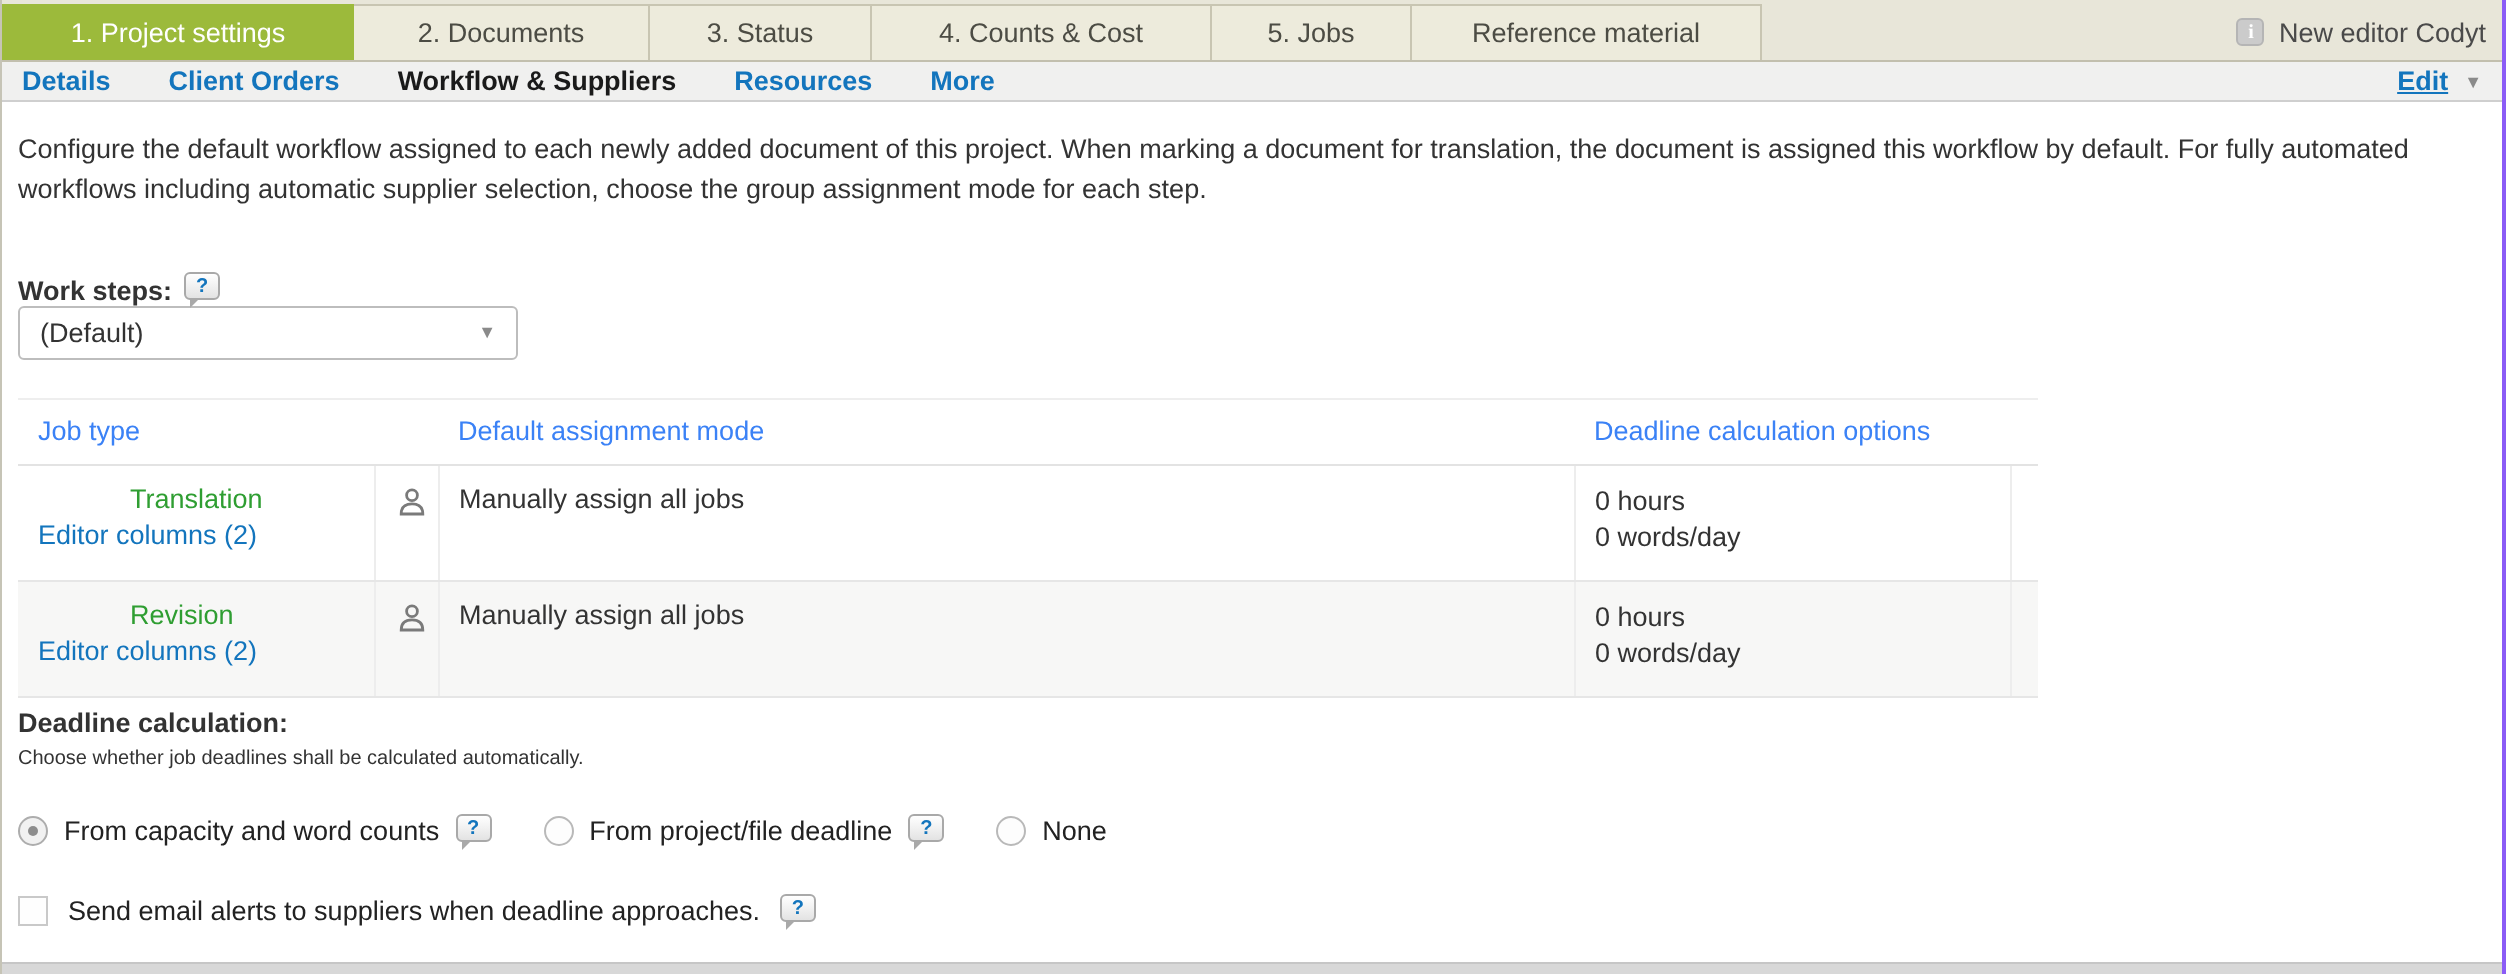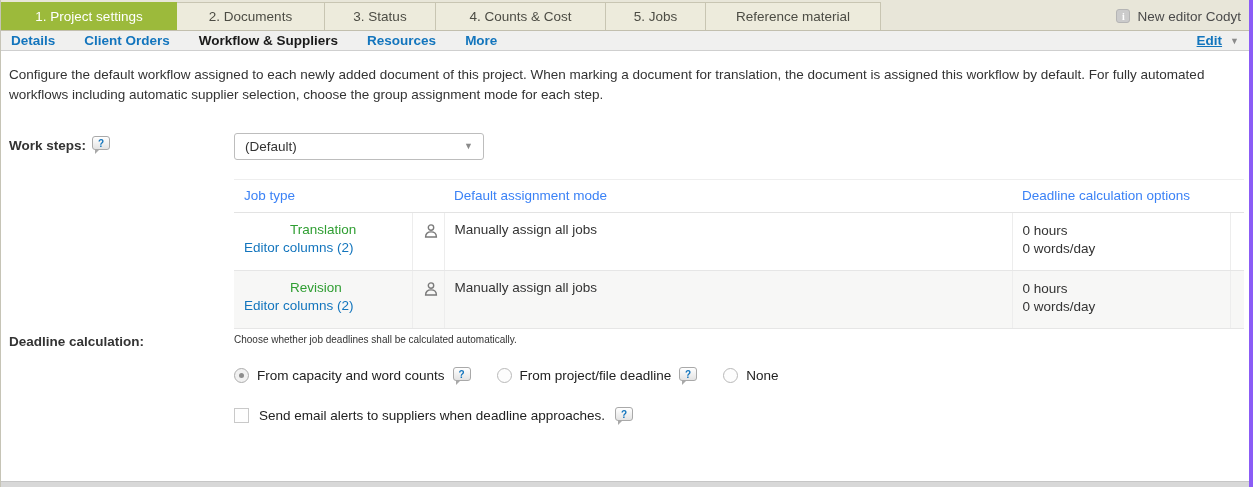--- a/index.html
+++ b/index.html
@@ -1,19 +1,19 @@
 <!DOCTYPE html>
 <html><head>
 <meta charset="utf-8">
 <style>
   * { margin:0; padding:0; box-sizing:border-box; }
   body { font-family:"Liberation Sans", sans-serif; background:#fff; }
   .page {
     width:1253px; height:487px; position:relative; background:#fff;
-    border-left:1px solid #c6c4b6; border-right:4px solid #8b5cf6;
+    border-left:1px solid #c6c4b6; border-right:2px solid #8b5cf6;
     overflow:hidden;
   }
   
   .tabbar {
     height:31px; background:#e8e6d9; display:flex; align-items:flex-end;
     border-bottom:1px solid #c2bfae; padding-top:3px;
   }
   .tab {
     height:28px; display:flex; align-items:center; justify-content:center;
     font-size:13.5px; color:#4c4c44; background:#edebdc;
@@ -42,21 +42,21 @@
     display:flex; align-items:center; padding:0 10px; gap:29px;
   }
   .subnav-item { font-size:13.5px; font-weight:bold; color:#1375bd; cursor:pointer; }
   .subnav-item.active { color:#1a1a1a; cursor:default; }
   .subnav-right { margin-left:auto; display:flex; align-items:center; gap:8px; }
   .edit-link { font-size:13.5px; font-weight:bold; color:#1375bd; cursor:pointer;text-decoration:underline; }
   .caret { font-size:9px; color:#8a8a8a; }
   
   .content { padding:14px 8px 0 8px; }
   .intro { font-size:13.5px; color:#333; line-height:1.5; max-width:1235px; }
-  .form-row { display:flex; }
+  .form-row { display:flex;flex-direction:column; }
   .row-worksteps { margin-top:27px; }
   .form-label {
     width:225px; flex:none; font-size:13.5px; font-weight:bold; color:#333;
     padding-top:5px; display:flex; align-items:flex-start; gap:6px;
   }
   .form-content { flex:1; }
   
   .help-icon {
     position:relative; display:inline-block; width:18px; height:14px;
     border:1px solid #a9a9a9; border-radius:3px;

